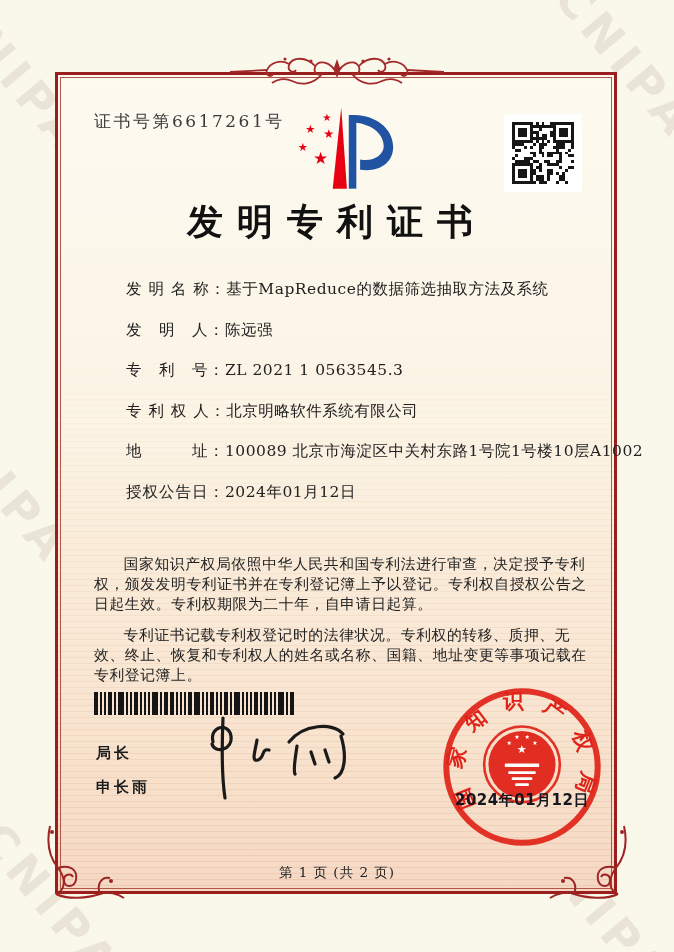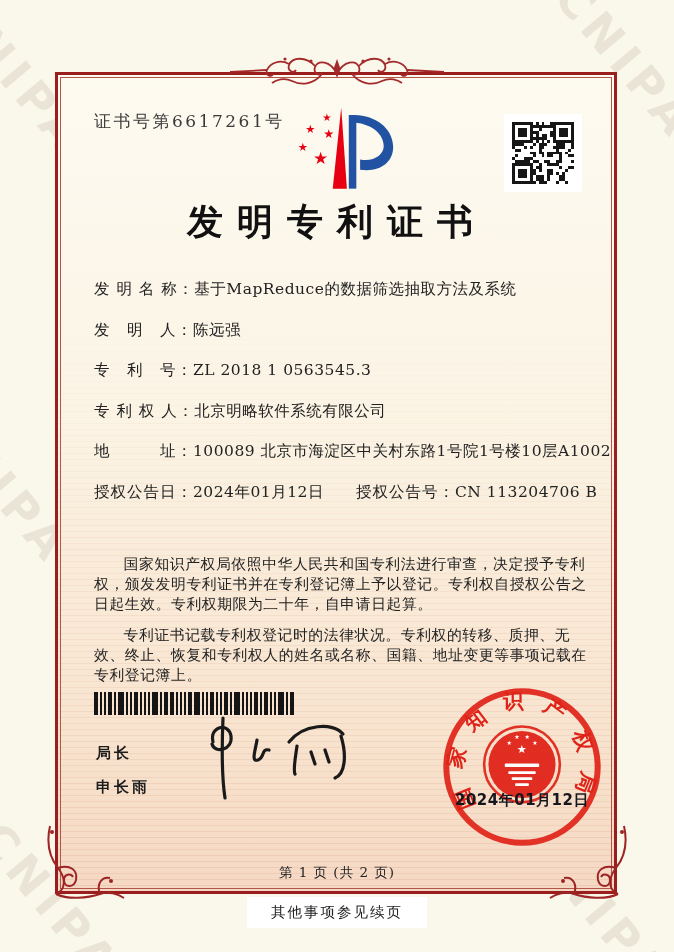--- a/index.html
+++ b/index.html
@@ -31,21 +31,21 @@
   .qr-box{position:absolute;left:504px;top:114px;width:78px;height:78px;background:#ffffff;}
   .qr{position:absolute;left:8px;top:8px;width:62px;height:62px;display:grid;
       grid-template-columns:repeat(21,1fr);grid-template-rows:repeat(21,1fr);background:#fff;}
   .qr .q1{background:#161616;}
 
   .title{position:absolute;left:0;right:0;top:198px;text-align:center;font-size:36px;
          font-weight:700;letter-spacing:14px;color:#111;font-family:Liberation Mono, monospace;}
 
   .fields{position:absolute;left:94px;top:278px;width:498px;font-size:15.5px;color:#222;}
   .frow{margin-bottom:17.5px;line-height:23px;position:relative;white-space:nowrap;}
-  .flabel{letter-spacing:1px;}
+  .flabel{letter-spacing:1px;margin-left:32px;}
   .fvalue{letter-spacing:0.5px;}
   .grant2{position:absolute;left:262px;top:0;}
 
   .paras{position:absolute;left:94px;top:554px;width:494px;font-size:14.8px;line-height:20px;
          letter-spacing:0.6px;color:#222;}
   .paras p{margin:0 0 11px 0;text-indent:2em;}
 
   .barcode{position:absolute;left:94px;top:692px;width:214px;height:23px;display:flex;overflow:hidden;}
   .bar{background:#151515;height:100%;flex:0 0 auto;}
 
@@ -583,33 +583,30 @@
   <div class="title">发明专利证书</div>
 
   <div class="fields">
     <div class="frow">
       <span class="flabel">发 明 名 称：</span><span class="fvalue">基于MapReduce的数据筛选抽取方法及系统</span>
     </div>
     <div class="frow">
       <span class="flabel">发　明　人：</span><span class="fvalue">陈远强</span>
     </div>
     <div class="frow">
-      <span class="flabel">专　利　号：</span><span class="fvalue">ZL 2018 1 0563545.3</span>
+      <span class="flabel">专　利　号：</span><span class="fvalue">ZL 2021 1 0563545.3</span>
     </div>
     <div class="frow">
       <span class="flabel">专 利 权 人：</span><span class="fvalue">北京明略软件系统有限公司</span>
     </div>
     <div class="frow">
       <span class="flabel">地　　　址：</span><span class="fvalue">100089 北京市海淀区中关村东路1号院1号楼10层A1002</span>
     </div>
     <div class="frow">
       <span class="flabel">授权公告日：</span><span class="fvalue">2024年01月12日</span>
-      <span class="grant2">
-        <span class="flabel">授权公告号：</span><span class="fvalue">CN 113204706 B</span>
-      </span>
     </div>
   </div>
 
   <div class="paras">
     <p>国家知识产权局依照中华人民共和国专利法进行审查，决定授予专利权，颁发发明专利证书并在专利登记簿上予以登记。专利权自授权公告之日起生效。专利权期限为二十年，自申请日起算。</p>
     <p>专利证书记载专利权登记时的法律状况。专利权的转移、质押、无效、终止、恢复和专利权人的姓名或名称、国籍、地址变更等事项记载在专利登记簿上。</p>
   </div>
 
   <div class="barcode">
       <span class="bar" style="width: 4px; margin-right: 2px;"></span>
@@ -692,17 +689,14 @@
           <rect x="84" y="105" width="32" height="3" rx="1"></rect>
           <rect x="88" y="112" width="24" height="3" rx="1"></rect>
           <rect x="92" y="119" width="16" height="3" rx="1"></rect>
         </g>
       </g>
     </svg>
     <div class="seal-date">2024年01月12日</div>
   </div>
 
   <div class="page-number">第 1 页 (共 2 页)</div>
-  <div class="note-row">
-    <span>其他事项参见续页</span>
-  </div>
 
 </div>
 
 </body></html>

